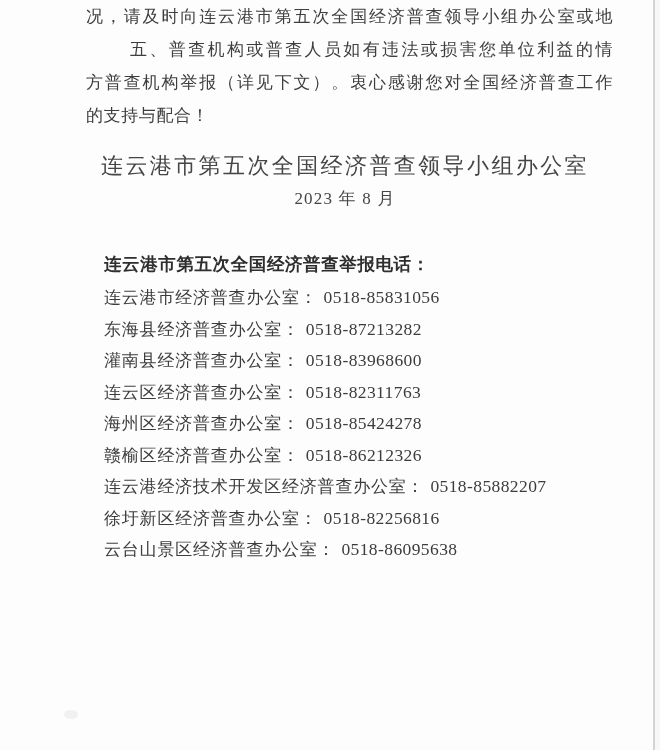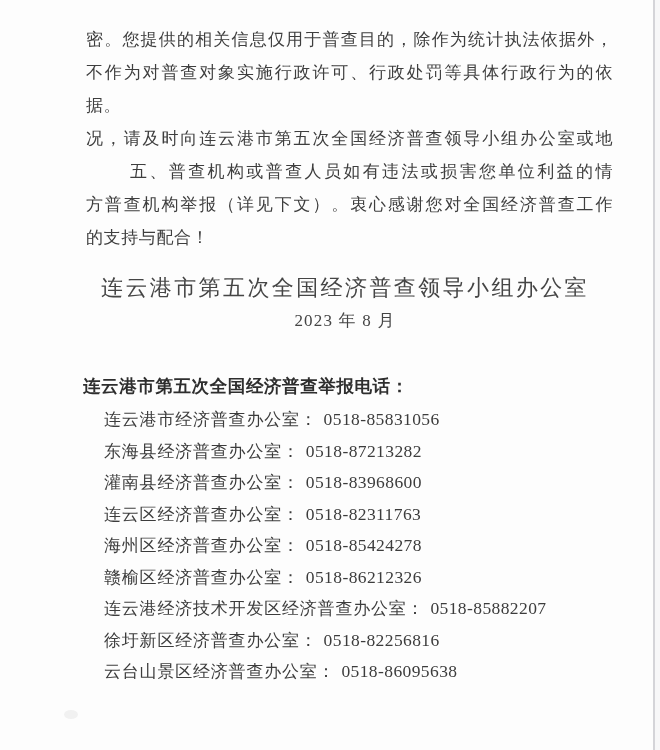--- a/index.html
+++ b/index.html
@@ -52,21 +52,21 @@
   .date {
     font-size: 17px;
     line-height: 34px;
     letter-spacing: 1.2px;
     color: #454545;
   }
 
   
   .hotline-header {
     margin-top: 32px;
-    margin-left: 83px;
+    margin-left: 104px;
     font-family: "Liberation Sans", "DejaVu Sans", sans-serif;
     font-weight: 700;
     font-size: 17.5px;
     line-height: 33px;
     letter-spacing: 0.6px;
     color: #2e2e2e;
   }
   .hotline-list {
     margin-top: 1px;
     margin-left: 104px;
@@ -114,25 +114,20 @@
     height: 9px;
     background: #f1f1f1;
     border-radius: 50%;
   }
 </style>
 </head>
 <body>
 
 <div class="page">
 
-  <div class="para p1">
-    <div class="line j">密。您提供的相关信息仅用于普查目的，除作为统计执法依据外，</div>
-    <div class="line j">不作为对普查对象实施行政许可、行政处罚等具体行政行为的依</div>
-    <div class="line">据。</div>
-  </div>
 
   <div class="para p2">
     <div class="line j">况，请及时向连云港市第五次全国经济普查领导小组办公室或地</div>
     <div class="line j indent">五、普查机构或普查人员如有违法或损害您单位利益的情</div>
     <div class="line j">方普查机构举报（详见下文）。衷心感谢您对全国经济普查工作</div>
     <div class="line">的支持与配合！</div>
   </div>
 
   <div class="sig-block">
     <div class="sig-inner">

